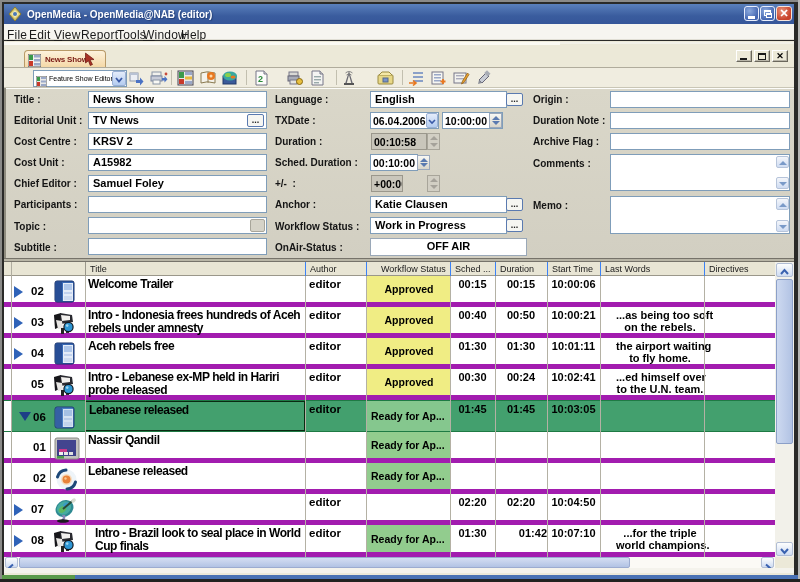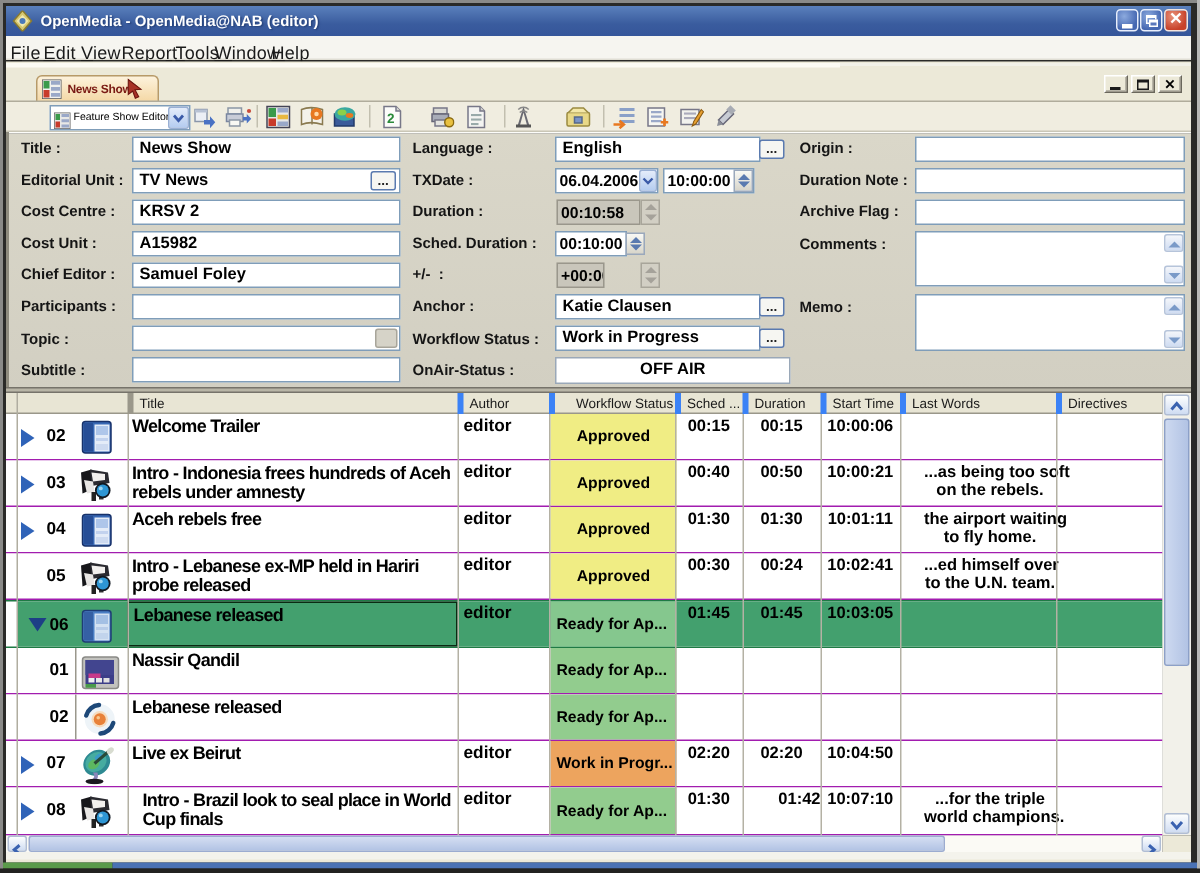--- a/index.html
+++ b/index.html
@@ -12,22 +12,22 @@
 .dots{position:absolute;width:17px;background:#f6f6f2;border:1px solid #5a7ab0;border-radius:2px;font-weight:bold;font-size:9px;color:#222;text-align:center;line-height:11px;}
 .dotsg{position:absolute;width:15px;background:#d6d3c8;border:1px solid #a8a59a;border-radius:2px;}
 .spin{position:absolute;width:13px;background:linear-gradient(#f8f8f4,#d8d5ca);border:1px solid #9aa8bc;}
 .spin i,.sping i{position:absolute;left:2px;width:0;height:0;border-left:4px solid transparent;border-right:4px solid transparent;}
 .spin i.u{top:2px;border-bottom:4px solid #5a7ab0;}
 .spin i.d{bottom:2px;border-top:4px solid #5a7ab0;}
 .sping{position:absolute;width:13px;background:#d2cfc4;border:1px solid #a8a59a;}
 .sping i.u{top:2px;border-bottom:4px solid #a5a29a;}
 .sping i.d{bottom:2px;border-top:4px solid #a5a29a;}
 .mi{position:absolute;top:4px;font-size:12px;color:#1a1a1a;letter-spacing:0.2px;}
-.hcell{position:absolute;top:0;height:26px;font-size:9px;color:#1a1a1a;padding:2px 0 0 4px;border-left:4px solid #3b82f6;white-space:nowrap;overflow:hidden;}
-.row{position:absolute;left:4px;width:771px;border-bottom:1px solid #a21caf;background:#fff;}
+.hcell{position:absolute;top:0;height:26px;font-size:9px;color:#1a1a1a;padding:2px 0 0 4px;border-left:1px solid #3b82f6;white-space:nowrap;overflow:hidden;}
+.row{position:absolute;left:4px;width:771px;border-bottom:5px solid #a21caf;background:#fff;}
 .cell{position:absolute;top:0;bottom:0;font-weight:bold;font-size:11px;color:#000;}
 .ttl{font-size:12px !important;line-height:13px;letter-spacing:-0.45px;}
 .au{font-size:11.5px !important;font-weight:bold !important;}
 .num{position:absolute;font-weight:bold;font-size:11.5px;color:#000;}
 .tri{position:absolute;width:0;height:0;}
 .tri.r{border-top:6px solid transparent;border-bottom:6px solid transparent;border-left:9px solid #2f63b8;}
 .tri.d{border-left:6px solid transparent;border-right:6px solid transparent;border-top:9px solid #1d3f86;}
 .status{position:absolute;top:0;bottom:0;left:363px;width:84px;font-weight:bold;font-size:10.5px;color:#000;white-space:nowrap;overflow:hidden;}
 .tcol{position:absolute;width:1px;background:#b4b1a4;}
 </style></head>
@@ -440,23 +440,21 @@
  <div class="abs" style="left:50px;top:3px;"><svg width="26" height="26">
           <ellipse cx="10.5" cy="11.5" rx="9.5" ry="8" transform="rotate(-38 10.5 11.5)" fill="#2e8a92"></ellipse>
           <ellipse cx="10" cy="11" rx="7.5" ry="6.2" transform="rotate(-38 10 11)" fill="#46aca0"></ellipse>
           <ellipse cx="8.5" cy="12.5" rx="4" ry="3" fill="#5cb860" transform="rotate(-38 8.5 12.5)"></ellipse>
           <ellipse cx="12" cy="8" rx="3" ry="2.2" fill="#3a9ac8" transform="rotate(-38 12 8)"></ellipse>
           <line x1="9" y1="12" x2="19" y2="3.5" stroke="#2a4a38" stroke-width="2"></line>
           <ellipse cx="19.5" cy="3.5" rx="2.6" ry="1.8" fill="#d8dcd0" transform="rotate(-38 19.5 3.5)"></ellipse>
           <path d="M11 18 q1 4 -1 5 h-3 q3 -2 1 -5 z" fill="#8a86b8"></path>
           <ellipse cx="9" cy="24" rx="6" ry="1.8" fill="#1a1a1e"></ellipse>
         </svg></div>
- <div class="cell ttl" style="left:81px;width:220px;padding:2px 3px;">Live ex Beirut</div>
- <div class="cell au" style="left:301px;width:61px;padding:2px 4px;">editor</div>
- <div class="status" style="background:#eda45e;display:flex;align-items:center;padding-left:4px;">Work in Progr...</div>
+ <div class="cell au" style="left:301px;width:61px;padding:2px 4px;">editor</div>
  <div class="cell" style="left:446px;width:45px;padding-top:2px;text-align:center;">02:20</div>
  <div class="cell" style="left:491px;width:52px;padding-top:2px;text-align:center;">02:20</div>
  <div class="cell" style="left:543px;width:53px;padding-top:2px;text-align:center;">10:04:50</div>
 </div>
 <div class="row" style="top:525px;height:32px;">
  <div class="tri r" style="left:10px;top:10px;"></div>
       <div class="num" style="left:27px;top:9px;">08</div>
  <div class="abs" style="left:48px;top:5px;"><svg width="25" height="23">
           <polygon points="2,3 9,1 10,14 3,17" fill="#16161a"></polygon>
           <polygon points="8,1 20,3 21,10 9,12" fill="#2a2a30"></polygon>

